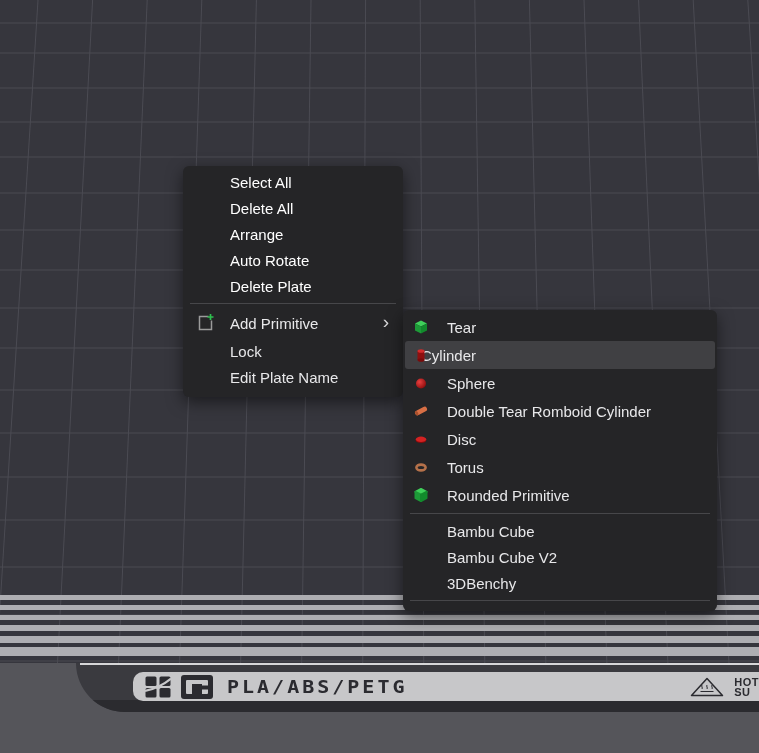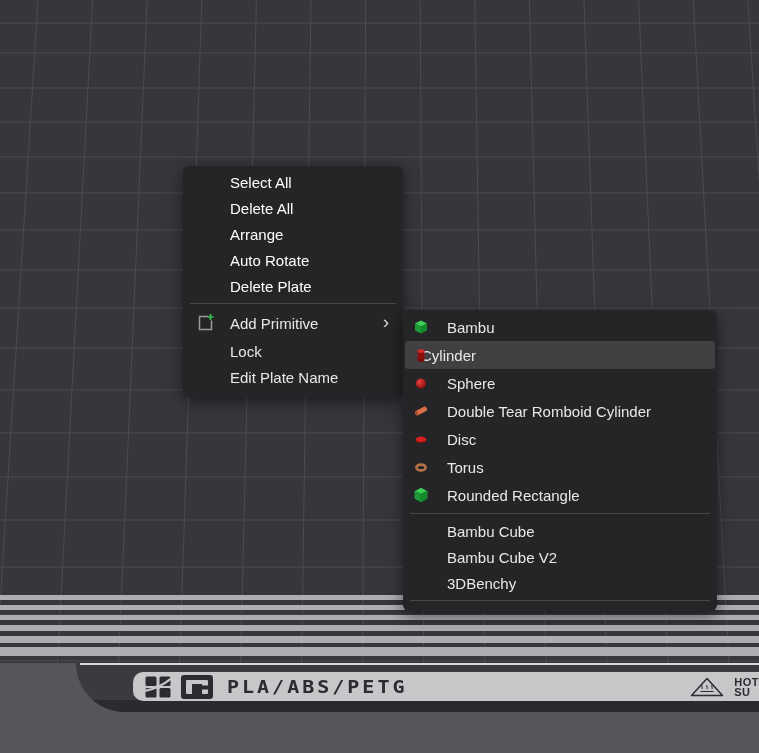--- a/index.html
+++ b/index.html
@@ -169,21 +169,21 @@
 
   <div class="menu submenu">
     <div class="smi">
       <span class="mi-icon">
         <svg width="16" height="16" viewBox="0 0 16 16">
           <polygon points="8,1.5 14,4.5 8,7.5 2,4.5" fill="#3fd05a"></polygon>
           <polygon points="2,4.5 8,7.5 8,14.5 2,11.5" fill="#1d9a38"></polygon>
           <polygon points="14,4.5 8,7.5 8,14.5 14,11.5" fill="#128a2c"></polygon>
         </svg>
       </span>
-      <span>Bambu</span>
+      <span>Tear</span>
     </div>
     <div class="smi highlight">
       <span class="mi-icon">
         <svg width="16" height="16" viewBox="0 0 16 16">
           <rect x="4.5" y="4" width="7" height="9" fill="#8f0f0f"></rect>
           <ellipse cx="8" cy="13" rx="3.5" ry="1.8" fill="#7a0b0b"></ellipse>
           <ellipse cx="8" cy="4" rx="3.5" ry="1.8" fill="#d32b2b"></ellipse>
         </svg>
       </span>
       <span>Cylinder</span>
@@ -231,21 +231,21 @@
       <span>Torus</span>
     </div>
     <div class="smi">
       <span class="mi-icon">
         <svg width="16" height="16" viewBox="0 0 16 16">
           <polygon points="8,2 13.5,4.8 8,7.6 2.5,4.8" fill="#3fd05a" stroke="#3fd05a" stroke-width="2" stroke-linejoin="round"></polygon>
           <polygon points="2.5,4.8 8,7.6 8,14 2.5,11.2" fill="#1d9a38" stroke="#1d9a38" stroke-width="2" stroke-linejoin="round"></polygon>
           <polygon points="13.5,4.8 8,7.6 8,14 13.5,11.2" fill="#128a2c" stroke="#128a2c" stroke-width="2" stroke-linejoin="round"></polygon>
         </svg>
       </span>
-      <span>Rounded Rectangle</span>
+      <span>Rounded Primitive</span>
     </div>
     <div class="sep"></div>
     <div class="smi model">Bambu Cube</div>
     <div class="smi model">Bambu Cube V2</div>
     <div class="smi model">3DBenchy</div>
     <div class="sep"></div>
   </div>
 
 </div>
 

